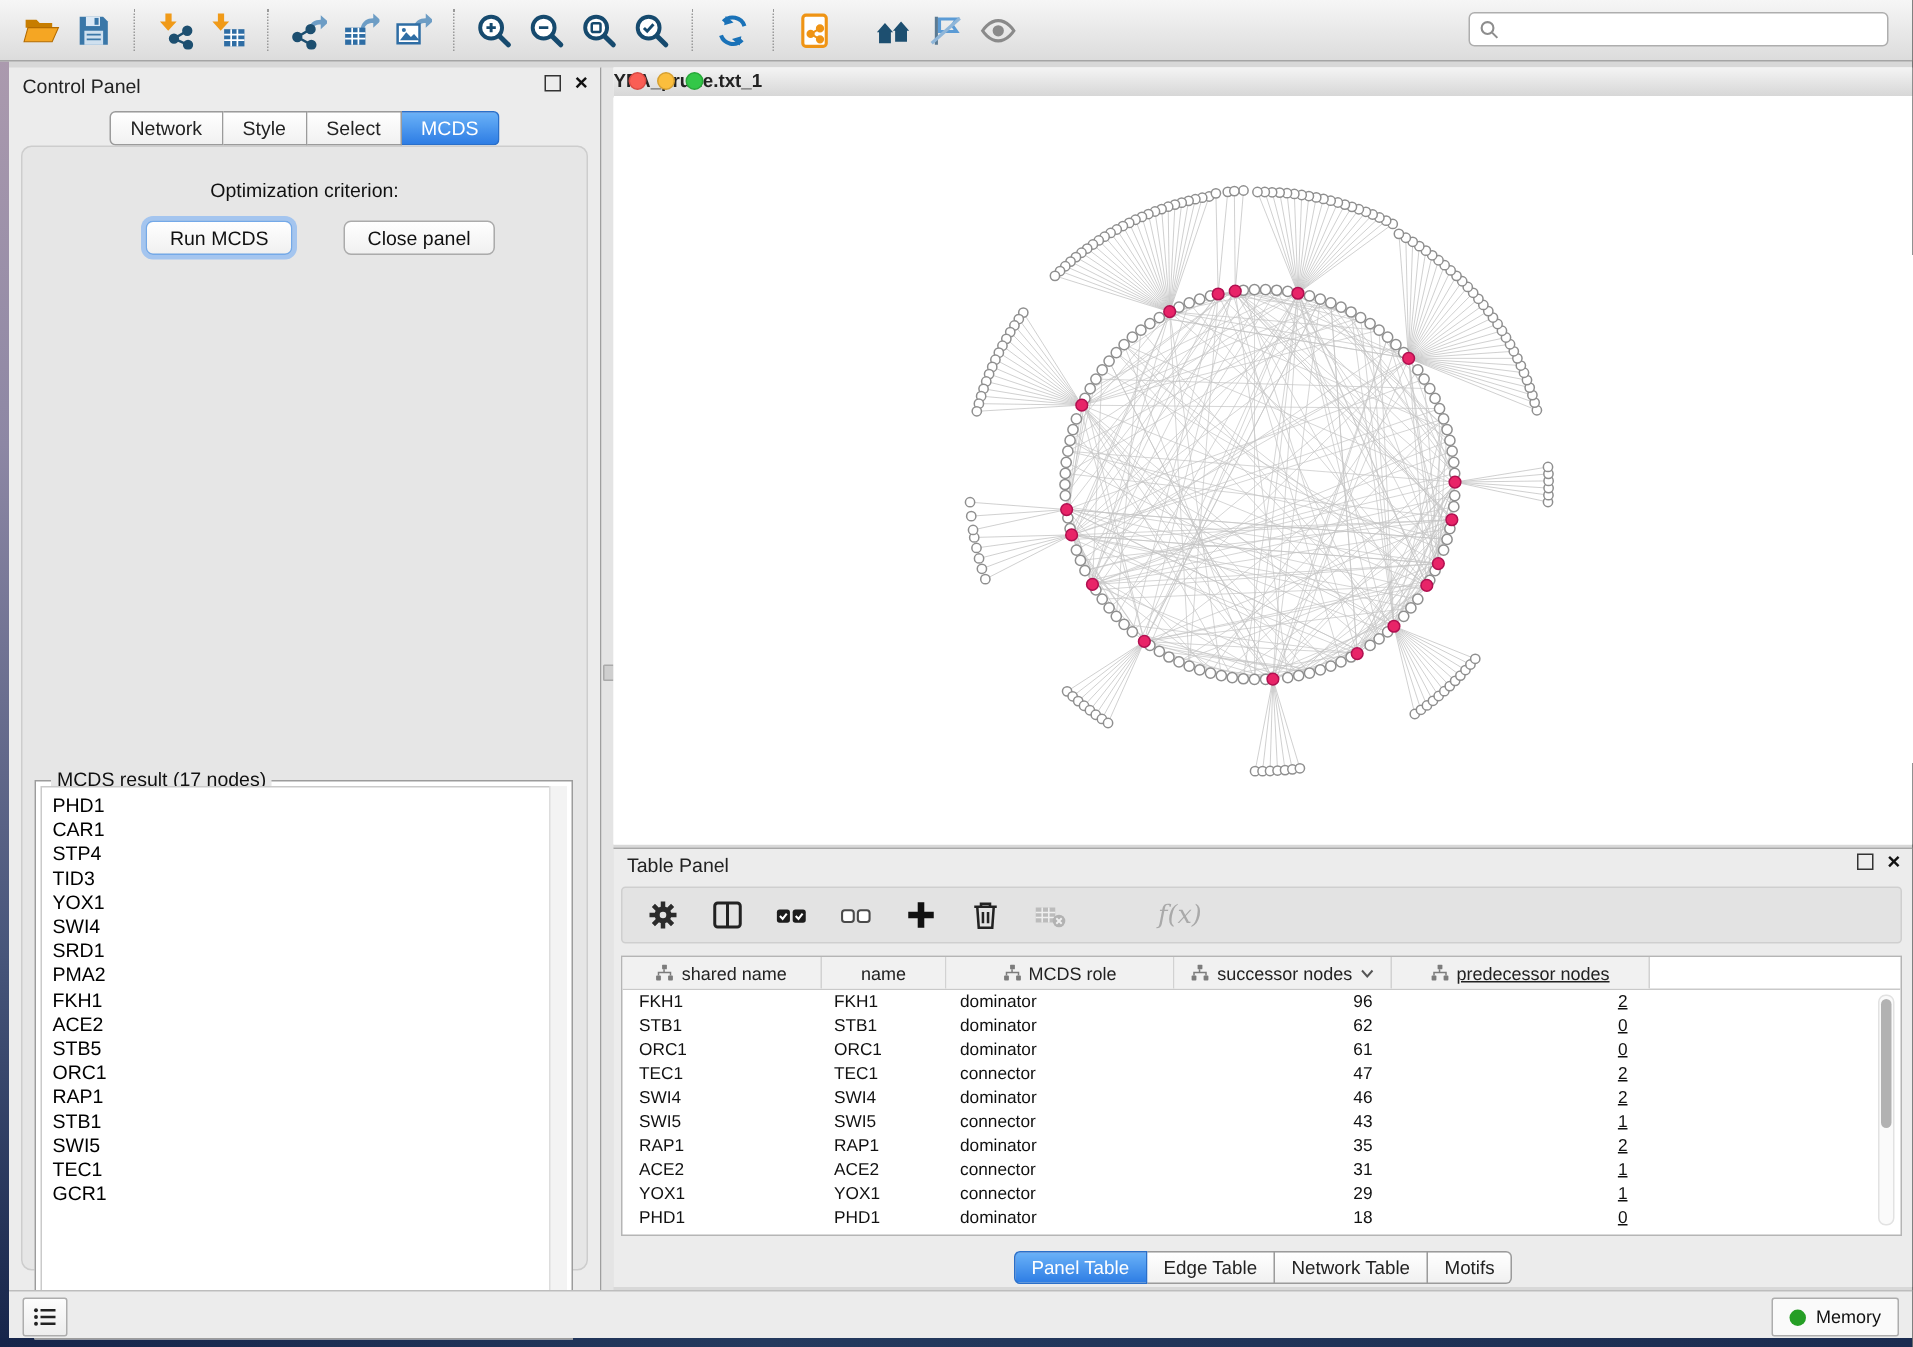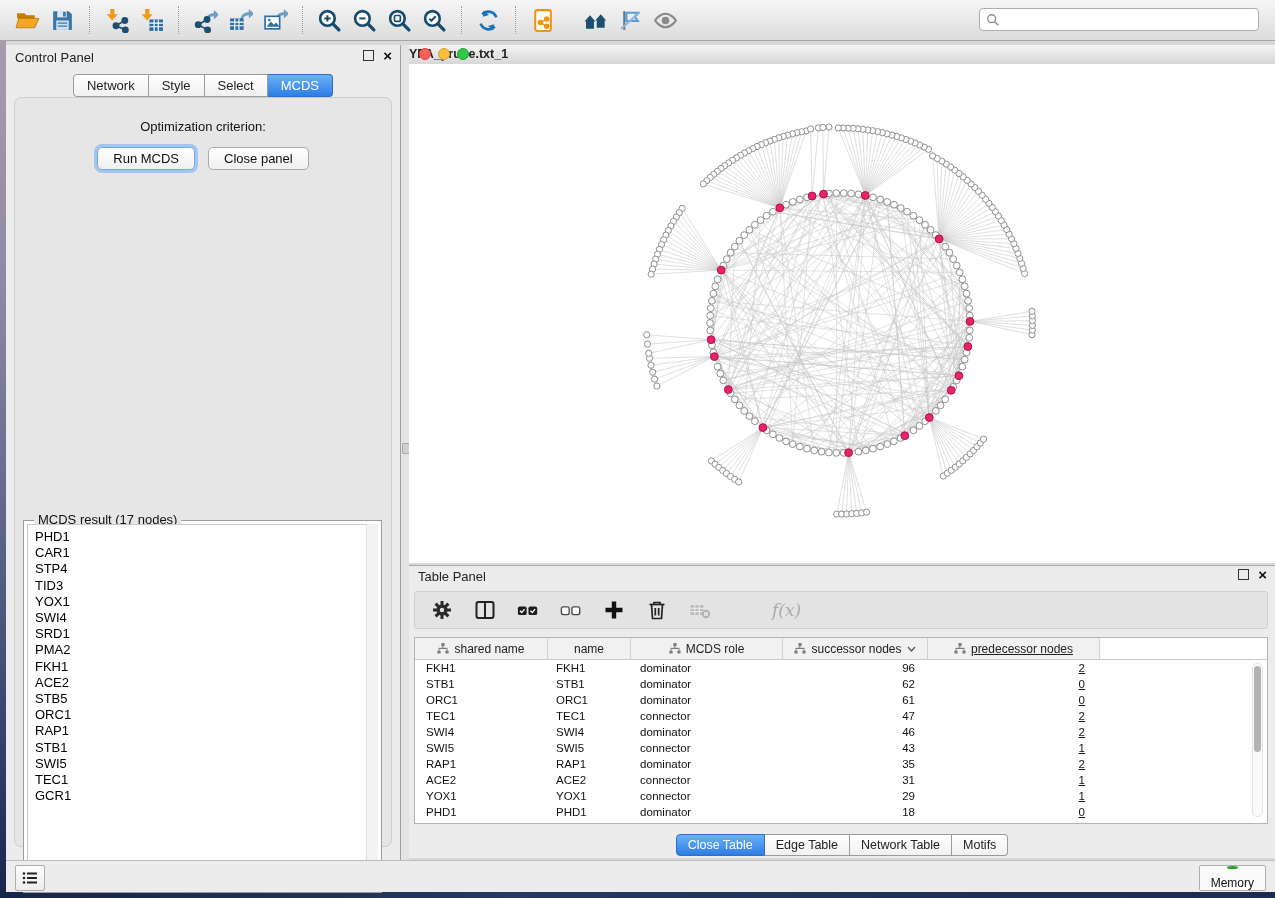--- a/index.html
+++ b/index.html
@@ -43,21 +43,21 @@
   .opt-label{text-align:center;margin-top:21px;font-size:13px;color:#111;}
   .dropdown{position:relative;margin:13px auto 0;width:314px;height:23px;background:#fff;
     border:1px solid #ababab;border-radius:4px;box-sizing:border-box;font-size:13px;}
   .dropdown .dval{position:absolute;left:9px;top:3px;white-space:nowrap;}
   .stepper{position:absolute;right:1px;top:1px;bottom:1px;width:19px;border-radius:3px;
     background:linear-gradient(#6cb0f8,#2d7ce3);display:flex;flex-direction:column;
     align-items:center;justify-content:center;gap:2px;}
   .stepper svg{width:9px;height:6px;}
   .btn-row{display:flex;justify-content:center;gap:13px;margin-top:13px;}
   .btn{background:linear-gradient(#ffffff,#f0f0f0);border:1px solid #ababab;border-radius:5px;
-    padding:3px 15px;font-size:13px;color:#111;font-family:"Liberation Sans",sans-serif;}
+    padding:3px 15px;font-size:13px;color:#111;font-family:"Liberation Sans",sans-serif;margin-left:21px;}
   .btn.focused{border-color:#74a9e8;box-shadow:0 0 0 3px rgba(110,170,245,.55);}
   .result-group{position:absolute;left:8px;right:9px;top:422px;height:371px;
     border:1px solid #9c9c9c;background:#fff;}
   .result-legend{position:absolute;top:-9px;left:10px;background:#e6e6e6;padding:0 4px;
     font-size:13px;color:#111;}
   .result-list{position:absolute;inset:3px;border:1px solid #cacaca;background:#fff;
     overflow:hidden;padding:4px 0 0 7px;}
   .mcds-item{font-size:13px;line-height:16.2px;color:#000;}
   .result-scroll{position:absolute;top:3px;right:3px;bottom:3px;width:11px;background:#f3f3f3;
     border-left:1px solid #ddd;}
@@ -99,21 +99,21 @@
     border:1px solid #e2e2e2;border-radius:5px;}
   .tthumb{position:absolute;left:1px;top:2px;width:7px;height:86px;background:#b2b2b2;border-radius:4px;}
   .tp-tabs{position:absolute;bottom:2px;left:0;right:0;display:flex;justify-content:center;}
   .tp-tabs .seg{font-size:12.5px;padding:3px 11px;}
   
   .statusbar{position:absolute;left:6px;top:860px;width:1269px;height:32px;background:#ececec;
     border-top:1px solid #bdbdbd;box-sizing:border-box;}
   .list-btn{position:absolute;left:9px;top:4px;width:28px;height:24px;border:1px solid #adadad;
     border-radius:2px;background:linear-gradient(#fdfdfd,#ededed);display:flex;align-items:center;justify-content:center;}
   .memory-btn{position:absolute;right:9px;top:4px;height:24px;border:1px solid #adadad;border-radius:2px;
-    background:#fafafa;display:flex;align-items:center;gap:7px;padding:0 11px;font-size:12px;color:#111;flex-direction:column;}
+    background:#fafafa;display:flex;align-items:center;gap:7px;padding:0 11px;font-size:12px;color:#111;}
   .mem-dot{width:11px;height:11px;border-radius:50%;background:#259e25;}
 </style>
 </head>
 <body>
 
 <div class="screen">
   <div class="wall-left"></div>
   <div class="wall-bottom"></div>
 
   <div class="toolbar">
@@ -1161,21 +1161,21 @@
             <div class="tcell c2">dominator</div>
             <div class="tcell c3">18</div>
             <div class="tcell c4">0</div>
           </div>
         </div>
       <div class="tscroll">
         <div class="tthumb"></div>
       </div>
     </div>
     <div class="tp-tabs segs">
-      <span class="seg sel">Close Table</span>
+      <span class="seg sel">Panel Table</span>
       <span class="seg">Edge Table</span>
       <span class="seg">Network Table</span>
       <span class="seg">Motifs</span>
     </div>
   </div>
 
   <div class="statusbar">
     <span class="list-btn">
       <svg width="16" height="14" viewBox="0 0 16 14">
           <g fill="#222">

